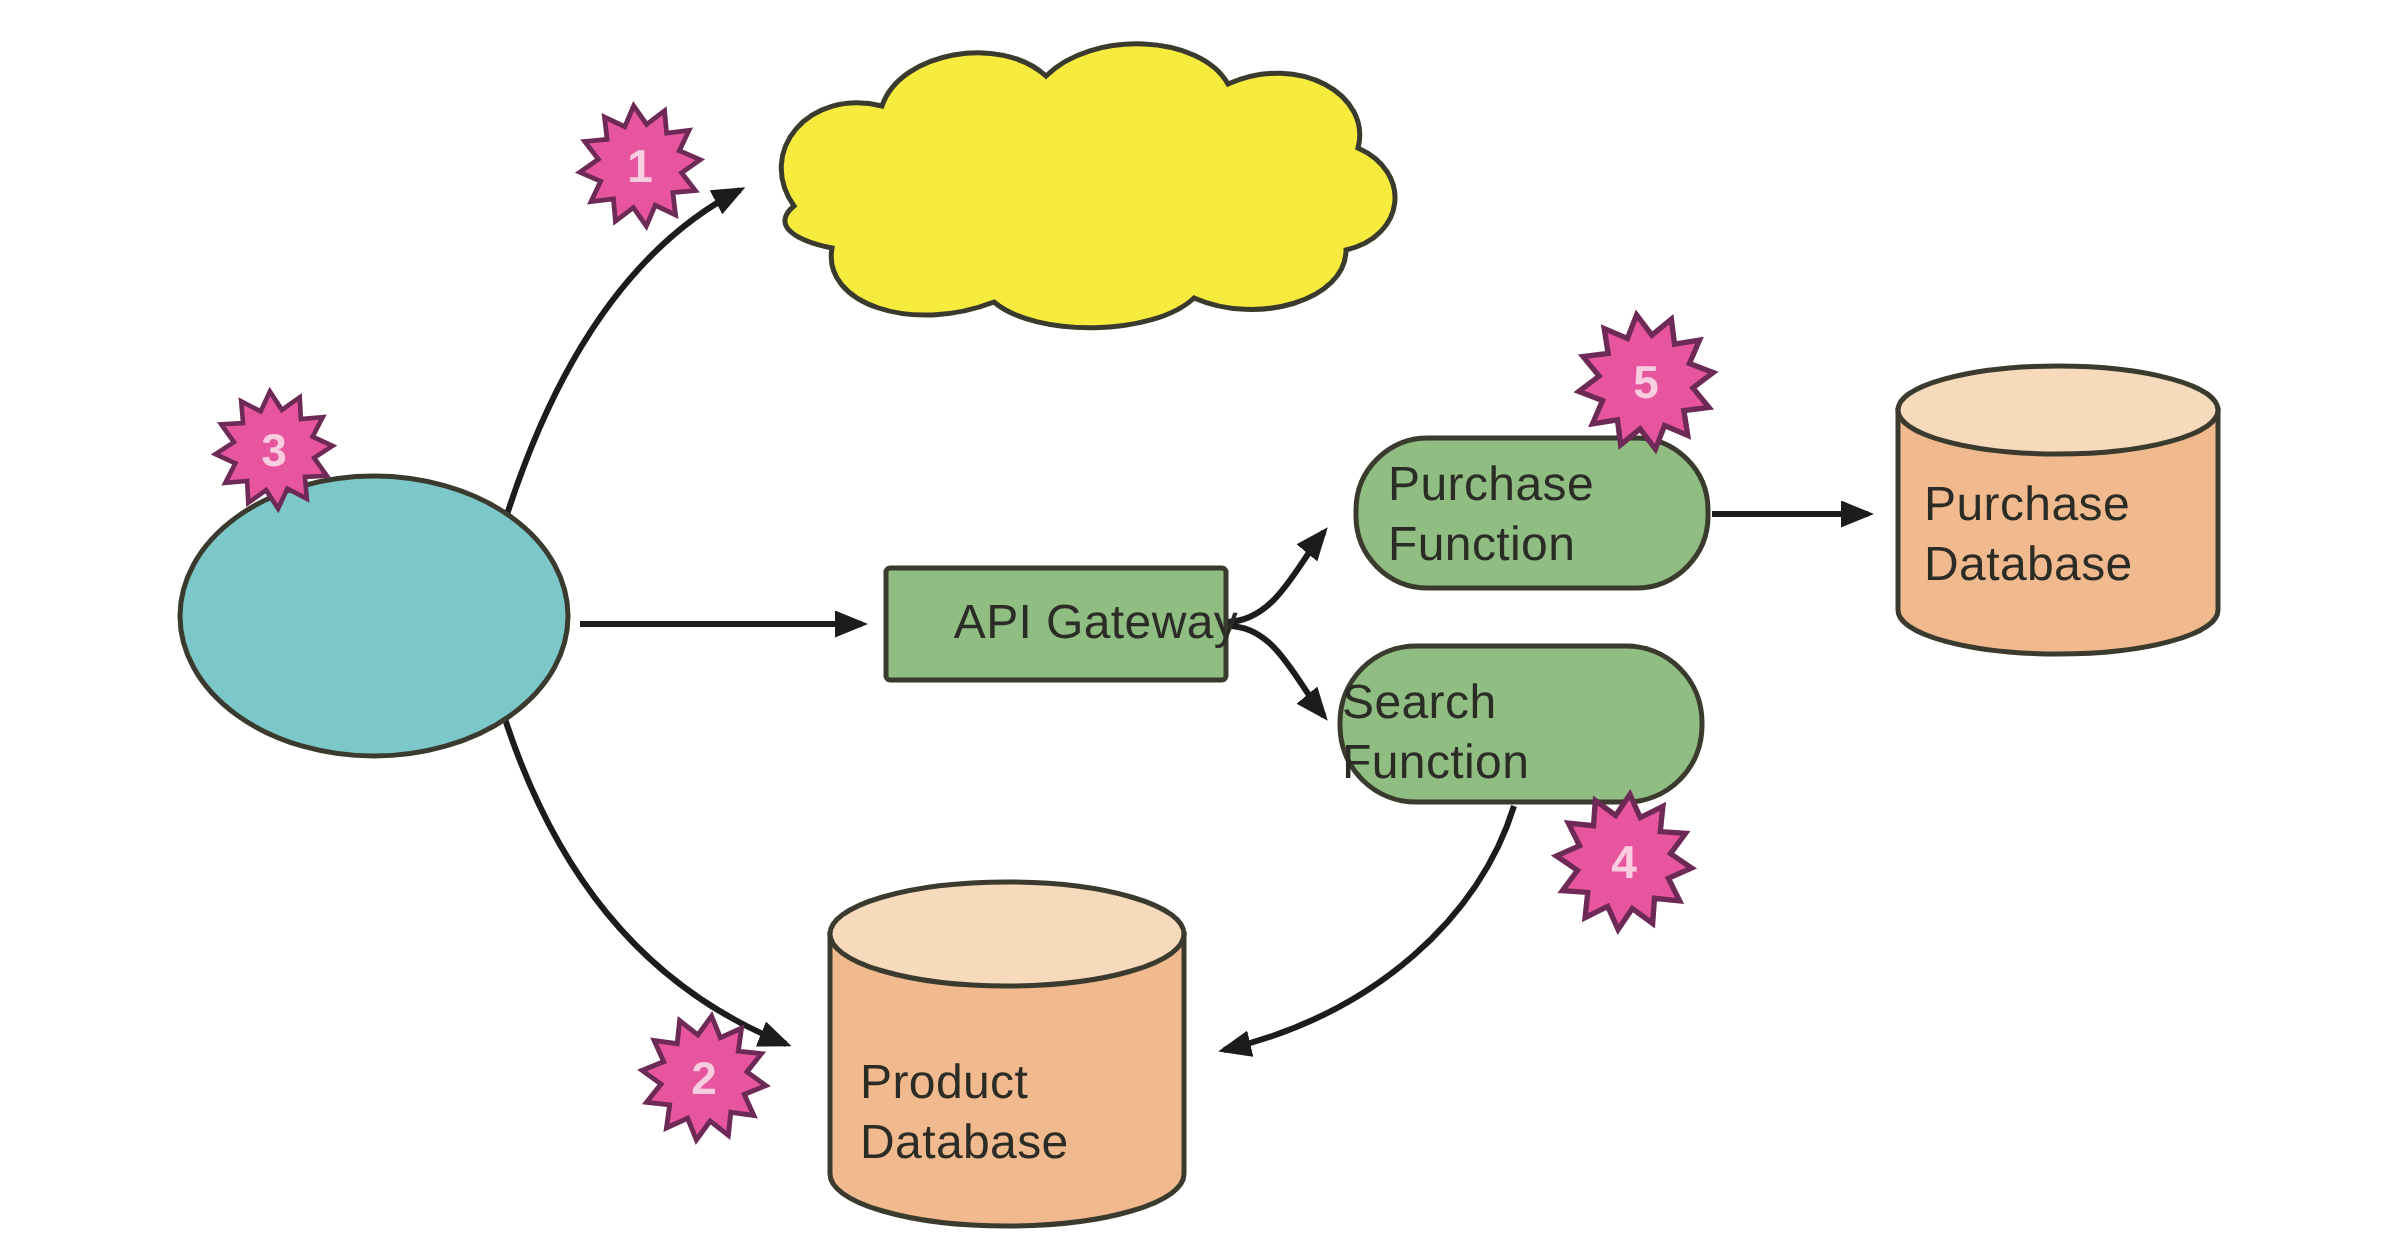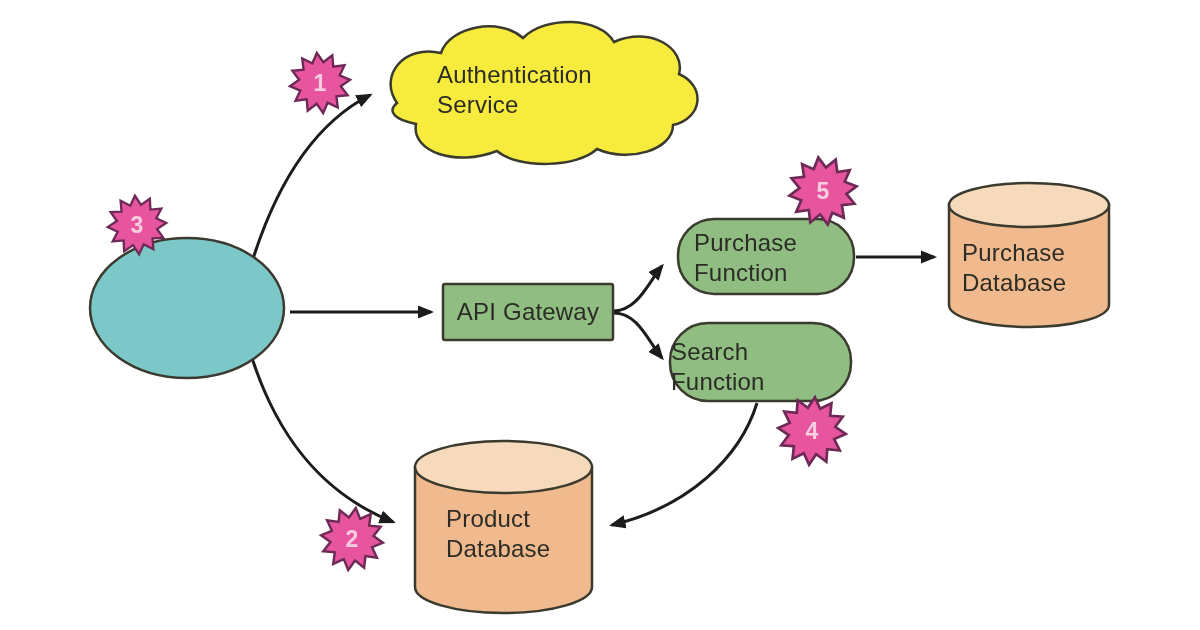--- a/index.html
+++ b/index.html
@@ -7,21 +7,21 @@
     position:relative;width:1200px;height:630px;background:#ffffff;overflow:hidden;
     font-family:"Liberation Sans","DejaVu Sans",sans-serif;
   }
   svg.diagram{position:absolute;left:0;top:0;}
   .shape{stroke:#3a3a2e;stroke-width:2.5;}
   .arrow{fill:none;stroke:#1c1c1c;stroke-width:3;}
   .label{
     position:absolute;color:#2c2c26;font-size:24px;line-height:30px;
     white-space:pre-line;letter-spacing:0.2px;
   }
-  .label.center{display:flex;align-items:center;justify-content:center;text-align:center;}
+  .label.center{display:flex;align-items:center;justify-content:center;text-align:center;padding-left:20px;}
   .badge{position:absolute;}
   .badge svg{position:absolute;left:0;top:0;width:100%;height:100%;}
   .badge .num{
     position:absolute;left:0;top:0;right:0;bottom:0;
     display:flex;align-items:center;justify-content:center;
     color:#f8cde0;font-weight:bold;font-size:23px;
   }
 </style>
 </head>
 <body>
@@ -54,30 +54,28 @@
 
     <rect class="shape" x="670" y="323" width="181" height="78" rx="38" fill="#90bd81"></rect>
 
     <path class="shape" d="M 949 205 L 949 305 A 80 22 0 0 0 1109 305 L 1109 205 Z" fill="#f0ba8e"></path>
     <ellipse class="shape" cx="1029" cy="205" rx="80" ry="22" fill="#f7d9bb"></ellipse>
 
     <path class="shape" d="M 415 467 L 415 587 A 88.5 26 0 0 0 592 587 L 592 467 Z" fill="#f0ba8e"></path>
     <ellipse class="shape" cx="503.5" cy="467" rx="88.5" ry="26" fill="#f7d9bb"></ellipse>
   </svg>
 
-  <div class="label" style="left:437px;top:60px;">Authentication
-Service</div>
   <div class="label center" style="left:443px;top:284px;width:170px;height:56px;">API Gateway</div>
   <div class="label" style="left:694px;top:228px;">Purchase
 Function</div>
   <div class="label" style="left:671px;top:337px;">Search
 Function</div>
   <div class="label" style="left:962px;top:238px;">Purchase
 Database</div>
-  <div class="label" style="left:430px;top:504px;margin-left:16px;">Product
+  <div class="label" style="left:430px;top:527px;">Product
 Database</div>
 
   <div class="badge" style="left:287px;top:50px;width:66px;height:66px;">
     <svg viewBox="-36 -36 72 72">
       <use href="#star12" stroke="#6e2a56" stroke-width="2.6" transform="rotate(-6)" fill="#e8559f"></use>
     </svg>
     <span class="num">1</span>
   </div>
 
   <div class="badge" style="left:318px;top:505px;width:68px;height:68px;">

